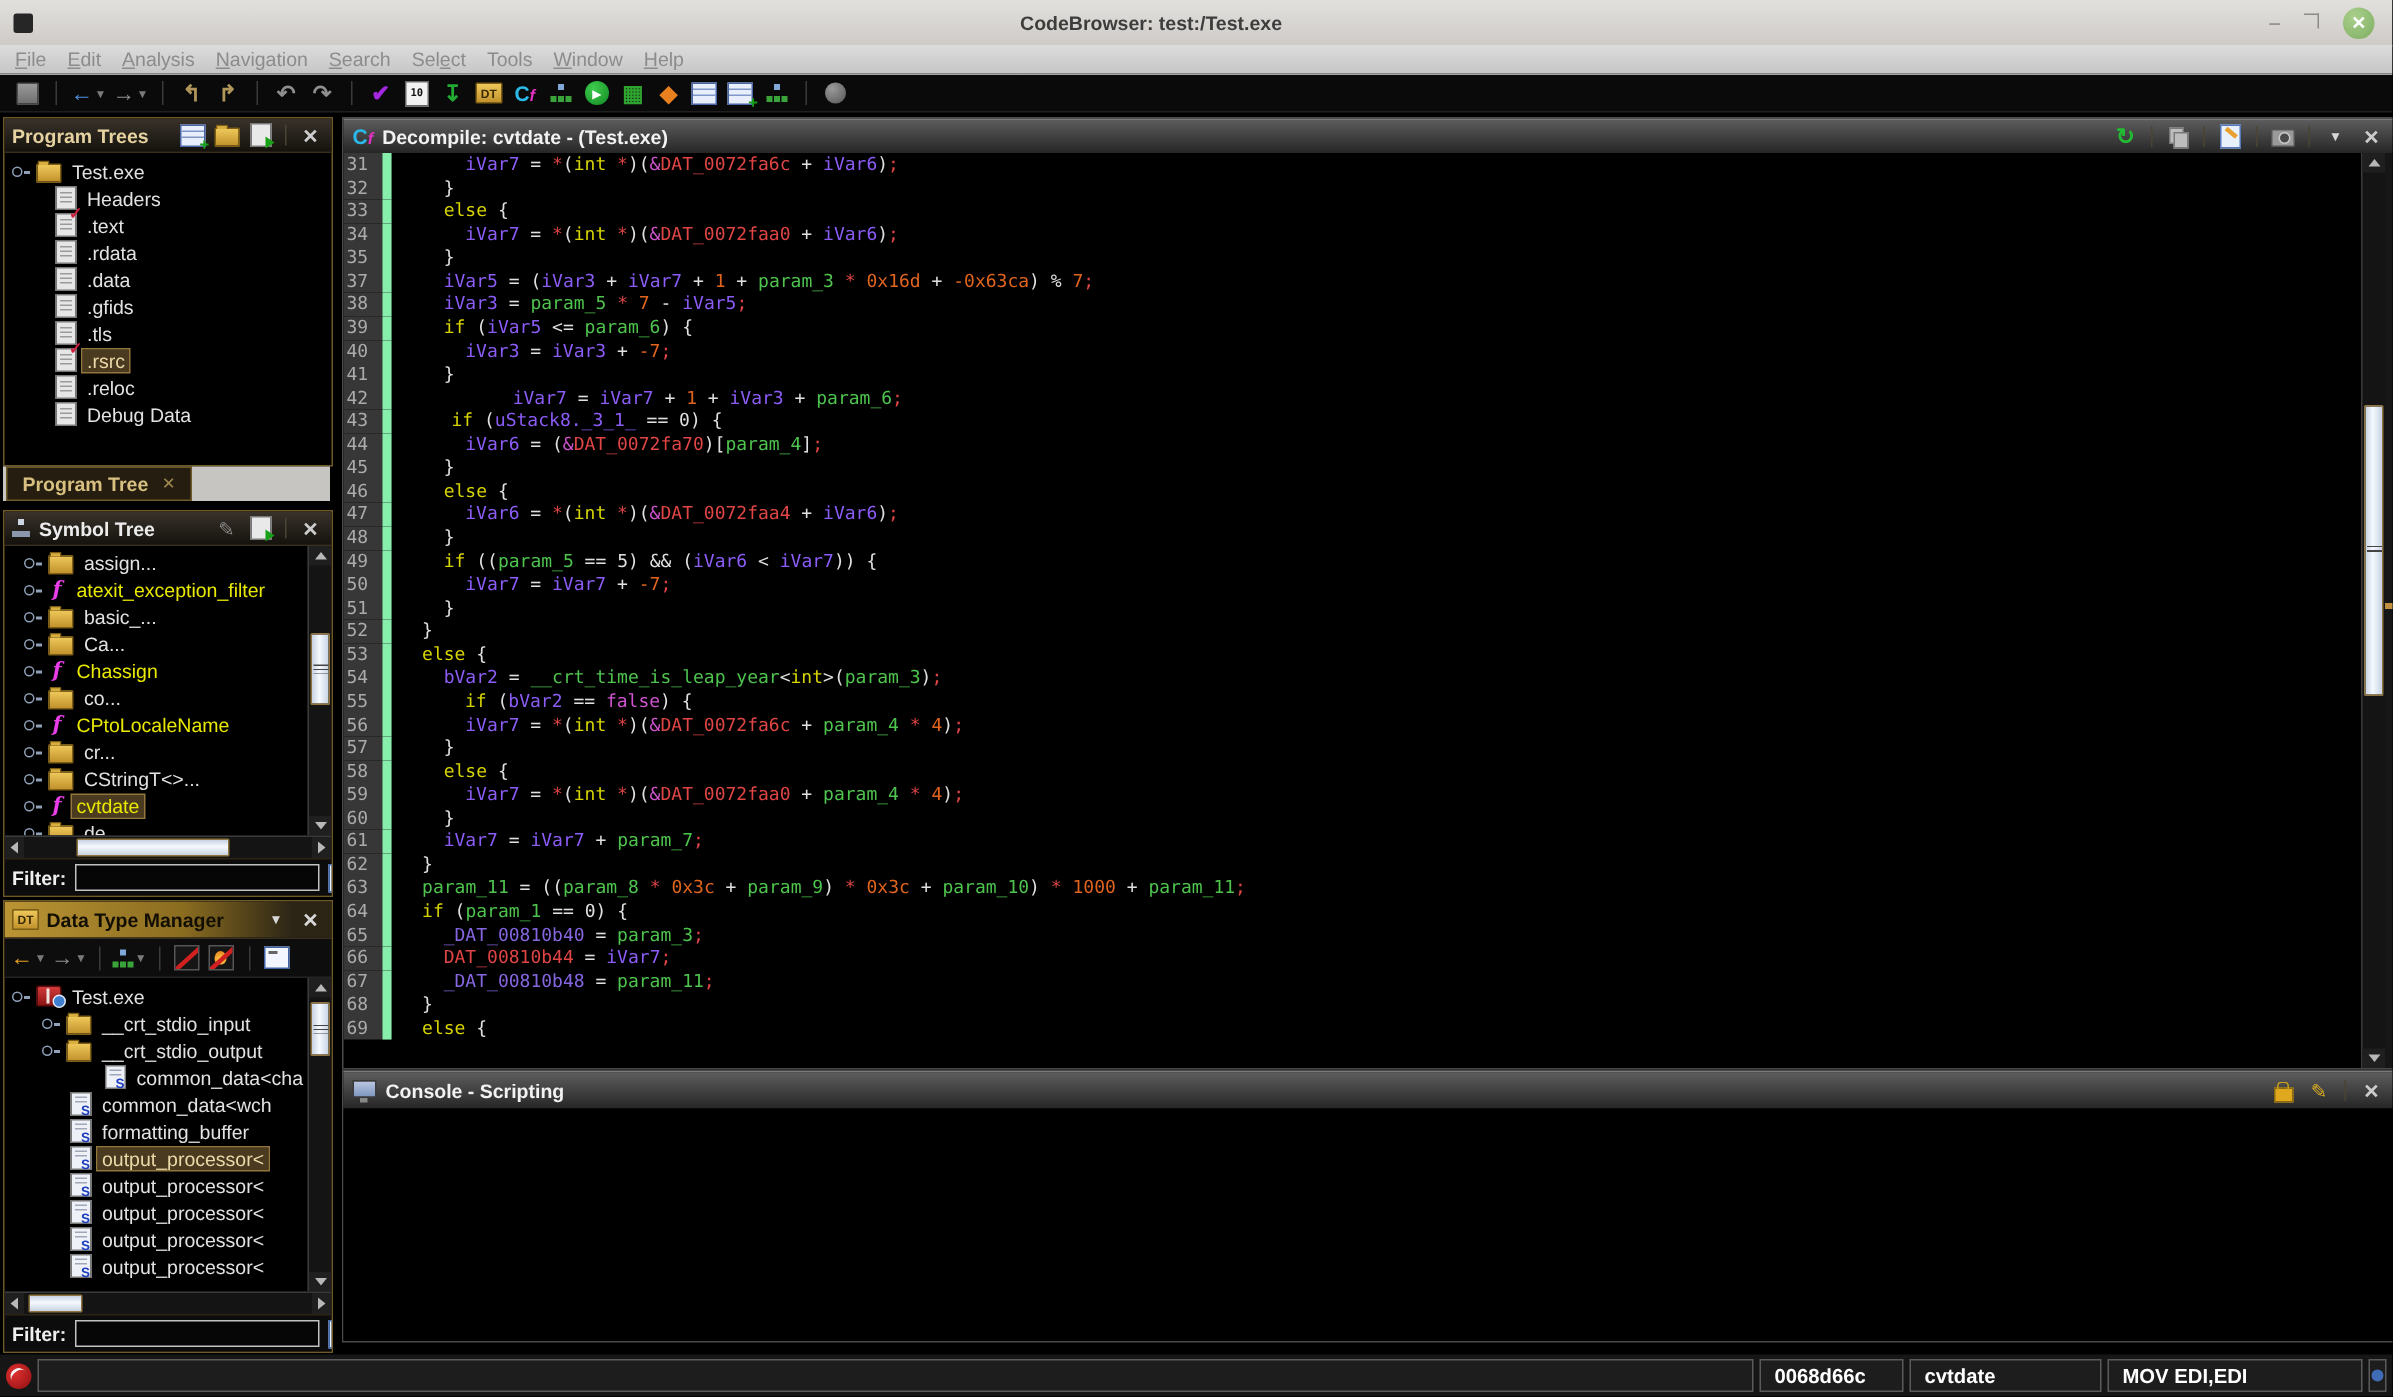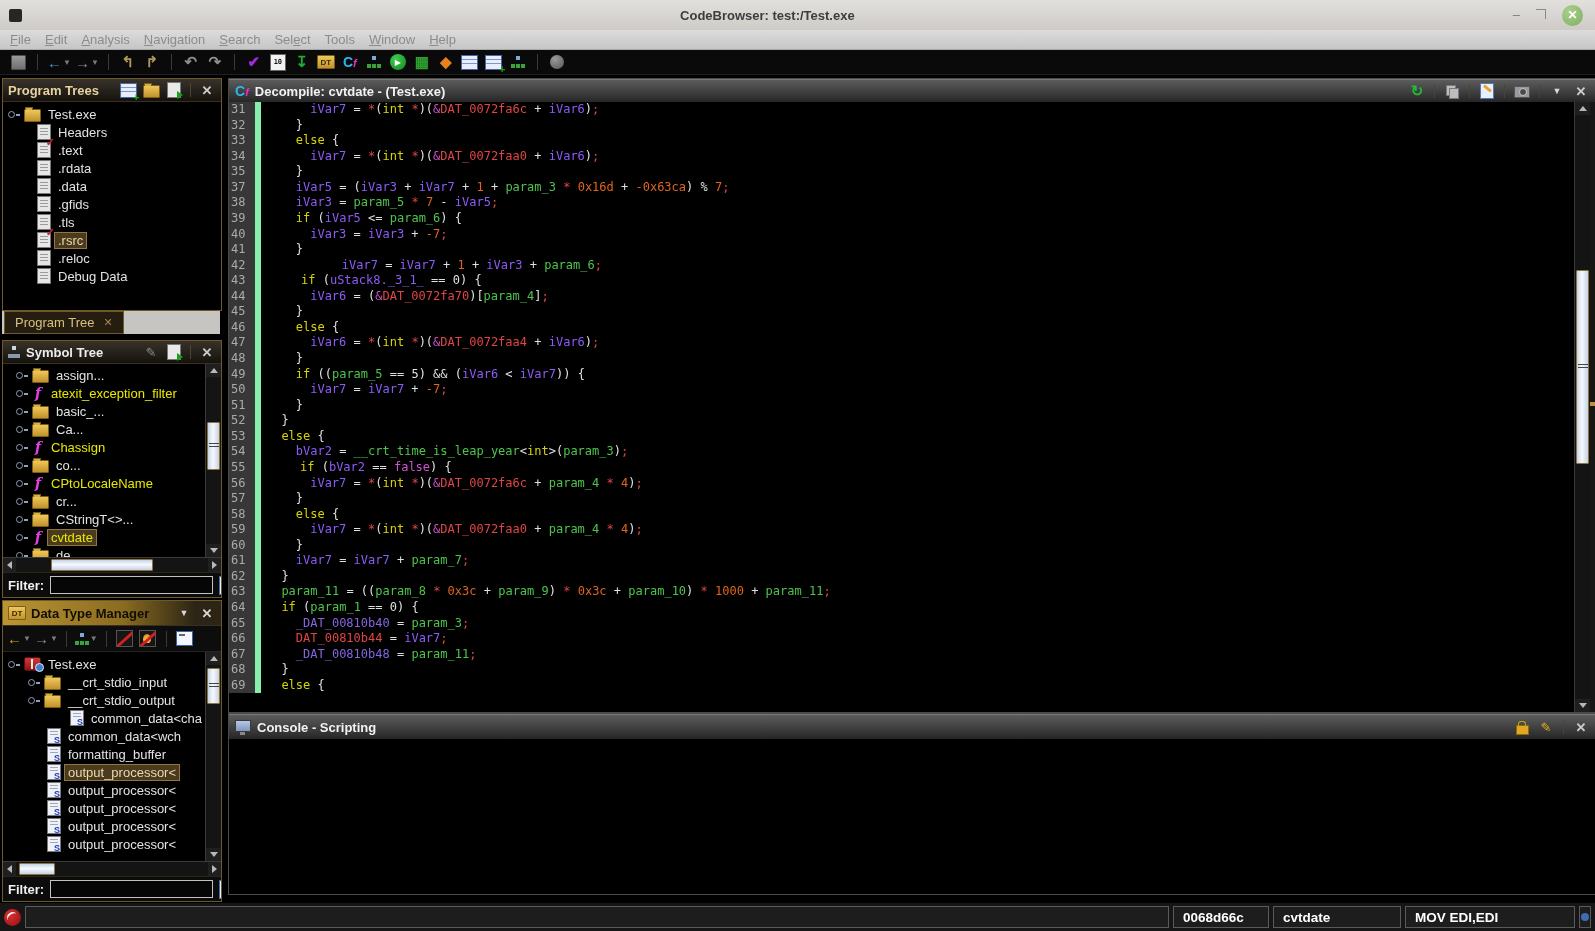--- a/index.html
+++ b/index.html
@@ -104,21 +104,21 @@
   .finput{flex:1;height:16px;background:#060606;border:1px solid #c2c2c2;color:#e8e8e8;font-size:12px;padding:0 3px}
   .ffunnel{width:17px;height:17px;background:#eaf1fc;border:1px solid #3f6cb4;display:flex;align-items:center;justify-content:center;flex:none}
   .ffunnel::before{content:"";width:0;height:0;border-left:4px solid transparent;border-right:4px solid transparent;border-top:6px solid #2f62b8}
 
   
   #pt-panel{left:2px;top:78px;width:218px;height:231px}
   #pt-body{flex:1;overflow:hidden;padding-top:3px}
   .pt-child{padding-left:34px}
   #pt-tabs{position:absolute;left:2px;top:311px;width:218px;height:23px;background:#c7c5c1;display:flex;align-items:flex-start}
   .tab{height:21px;background:#241d10;border:1px solid #6e5a28;display:flex;align-items:center;gap:9px;padding:0 10px;margin-left:2px}
-  .tab-label{color:#d8c080;font-weight:normal;font-size:13px}
+  .tab-label{color:#d8c080;font-weight:bold;font-size:13px}
   .tab-x{color:#a08850;font-size:11px}
 
   
   #st-panel{left:2px;top:340px;width:218px;height:256px}
   #st-main{flex:1;display:flex;overflow:hidden}
   #st-rows{flex:1;overflow:hidden;padding:2px 0 0 12px}
   .ic-hier{width:13px;height:13px;position:relative;flex:none}
   .ic-hier::before{content:"";position:absolute;left:4px;top:0;width:4px;height:4px;background:#cdd5e2}
   .ic-hier::after{content:"";position:absolute;left:0;bottom:1px;width:4px;height:4px;background:#8b97ad;
     box-shadow:4px 0 0 #8b97ad,8px 0 0 #8b97ad}
@@ -676,21 +676,21 @@
         <div class="cl">
           <span class="ln">53</span>
           <span class="ct" style="padding-left: 20.4px;"><span class="tk-y">else</span><span class="tk-w"> {</span></span>
         </div>
         <div class="cl">
           <span class="ln">54</span>
           <span class="ct" style="padding-left: 34.8px;"><span class="tk-b">bVar2</span><span class="tk-w"> = </span><span class="tk-g">__crt_time_is_leap_year</span><span class="tk-w">&lt;</span><span class="tk-y">int</span><span class="tk-w">&gt;(</span><span class="tk-g">param_3</span><span class="tk-w">)</span><span class="tk-r">;</span></span>
         </div>
         <div class="cl">
           <span class="ln">55</span>
-          <span class="ct" style="padding-left: 39px;"><span class="tk-y">if</span><span class="tk-w"> (</span><span class="tk-b">bVar2</span><span class="tk-w"> == </span><span class="tk-m">false</span><span class="tk-w">) {</span></span>
+          <span class="ct" style="padding-left: 49px;"><span class="tk-y">if</span><span class="tk-w"> (</span><span class="tk-b">bVar2</span><span class="tk-w"> == </span><span class="tk-m">false</span><span class="tk-w">) {</span></span>
         </div>
         <div class="cl">
           <span class="ln">56</span>
           <span class="ct" style="padding-left: 49.2px;"><span class="tk-b">iVar7</span><span class="tk-w"> = </span><span class="tk-r">*</span><span class="tk-w">(</span><span class="tk-y">int</span><span class="tk-w"> </span><span class="tk-r">*</span><span class="tk-w">)(</span><span class="tk-m">&amp;</span><span class="tk-r">DAT_0072fa6c</span><span class="tk-w"> + </span><span class="tk-g">param_4</span><span class="tk-w"> </span><span class="tk-r">*</span><span class="tk-w"> </span><span class="tk-o">4</span><span class="tk-w">)</span><span class="tk-r">;</span></span>
         </div>
         <div class="cl">
           <span class="ln">57</span>
           <span class="ct" style="padding-left: 34.8px;"><span class="tk-w">}</span></span>
         </div>
         <div class="cl">

